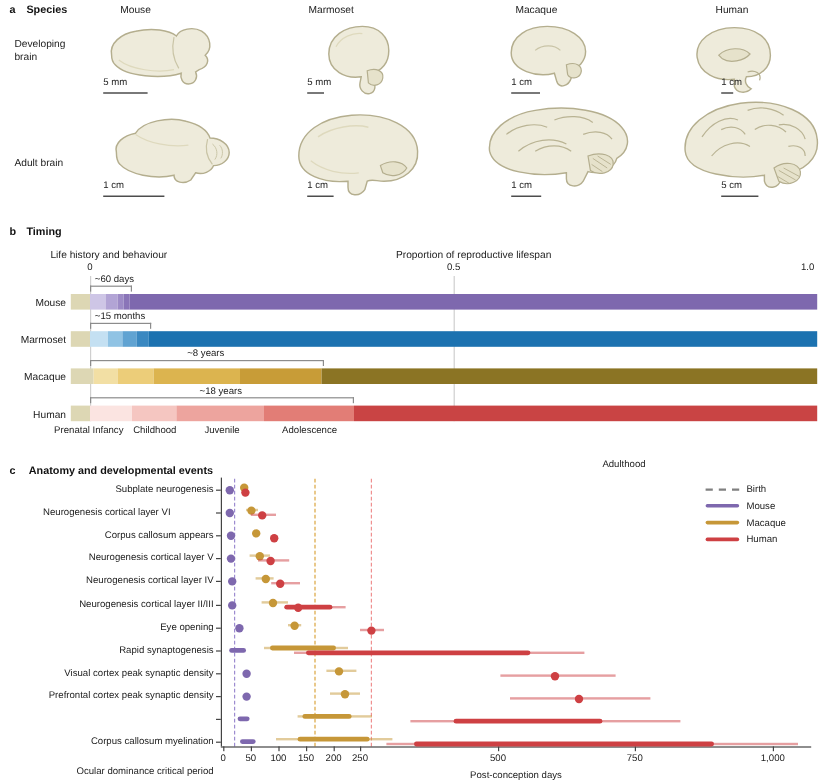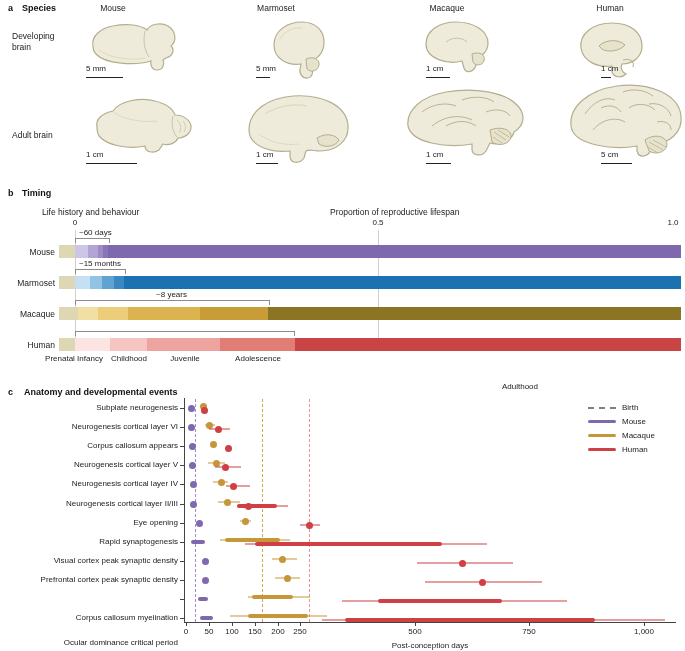--- a/index.html
+++ b/index.html
@@ -136,20 +136,21 @@
       <div class="abs" style="left: 75px; top: 300px; width: 193px; height: 4px; border-top: 1px solid rgb(140, 140, 140); border-left: 1px solid rgb(140, 140, 140); border-right: 1px solid rgb(140, 140, 140);"></div>
       <div class="abs t ctr" style="left: 75px; top: 290px; width: 193px;">~8 years</div>
       <div class="abs t9 rgt" style="left: 0px; top: 340px; width: 55px;">Human</div>
       <div class="abs" style="left: 59px; top: 338px; width: 16px; height: 13px; background: rgb(221, 215, 180);"></div>
       <div class="abs" style="left: 75px; top: 338px; width: 35px; height: 13px; background: rgb(251, 228, 225);"></div>
       <div class="abs" style="left: 110px; top: 338px; width: 37px; height: 13px; background: rgb(245, 198, 193);"></div>
       <div class="abs" style="left: 147px; top: 338px; width: 73px; height: 13px; background: rgb(237, 164, 158);"></div>
       <div class="abs" style="left: 220px; top: 338px; width: 75px; height: 13px; background: rgb(226, 125, 118);"></div>
       <div class="abs" style="left: 295px; top: 338px; width: 386px; height: 13px; background: rgb(201, 68, 68);"></div>
       <div class="abs" style="left: 75px; top: 331px; width: 218px; height: 4px; border-top: 1px solid rgb(140, 140, 140); border-left: 1px solid rgb(140, 140, 140); border-right: 1px solid rgb(140, 140, 140);"></div>
+      <div class="abs t ctr" style="left: 75px; top: 321px; width: 218px;">~18 years</div>
       <div class="abs t ctr" style="left: 15px; top: 354px; width: 90px;">Prenatal</div>
       <div class="abs t ctr" style="left: 45px; top: 354px; width: 90px;">Infancy</div>
       <div class="abs t ctr" style="left: 84px; top: 354px; width: 90px;">Childhood</div>
       <div class="abs t ctr" style="left: 140px; top: 354px; width: 90px;">Juvenile</div>
       <div class="abs t ctr" style="left: 213px; top: 354px; width: 90px;">Adolescence</div>
       <div class="abs t ctr" style="left: 475px; top: 354px; width: 90px; margin-top: 28px;">Adulthood</div>
     </div>
 
   <div class="abs panel-title" style="left:8px;top:387px;">c</div>
   <div class="abs panel-title" style="left:24px;top:387px;">Anatomy and developmental events</div>
@@ -176,21 +177,21 @@
       <div class="abs" style="left: 529px; top: 622px; width: 1px; height: 4px; background: rgb(68, 68, 68);"></div>
       <div class="abs t ctr" style="left: 511px; top: 627px; width: 36px;">750</div>
       <div class="abs" style="left: 644px; top: 622px; width: 1px; height: 4px; background: rgb(68, 68, 68);"></div>
       <div class="abs t ctr" style="left: 626px; top: 627px; width: 36px;">1,000</div>
       <div class="abs t ctr" style="left: 310px; top: 641px; width: 240px;">Post-conception days</div>
       <div class="abs t rgt" style="left: 0px; top: 403px; width: 178px;">Subplate neurogenesis</div>
       <div class="abs" style="left: 180px; top: 408px; width: 4px; height: 1px; background: rgb(68, 68, 68);"></div>
       <div class="abs" style="left: 187.532px; top: 404.5px; width: 7px; height: 7px; background: rgb(126, 104, 174); border-radius: 50%;"></div>
       <div class="abs" style="left: 199.885px; top: 402.5px; width: 7px; height: 7px; background: rgb(198, 151, 56); border-radius: 50%;"></div>
       <div class="abs" style="left: 201.257px; top: 406.5px; width: 7px; height: 7px; background: rgb(206, 64, 67); border-radius: 50%;"></div>
-      <div class="abs t rgt" style="left: 0px; top: 422px; width: 178px;">Neurogenesis cortical layer VI</div>
+      <div class="abs t rgt" style="left: 0px; top: 422px; width: 178px; text-align: center;">Neurogenesis cortical layer VI</div>
       <div class="abs" style="left: 180px; top: 427px; width: 4px; height: 1px; background: rgb(68, 68, 68);"></div>
       <div class="abs" style="left: 188.447px; top: 423.5px; width: 7px; height: 7px; background: rgb(126, 104, 174); border-radius: 50%;"></div>
       <div class="abs" style="left: 204.757px; top: 424px; width: 10.065px; height: 1.5px; background: rgb(198, 151, 56); opacity: 0.5;"></div>
       <div class="abs" style="left: 206.29px; top: 421.5px; width: 7px; height: 7px; background: rgb(198, 151, 56); border-radius: 50%;"></div>
       <div class="abs" style="left: 208.875px; top: 428px; width: 21.5025px; height: 1.5px; background: rgb(206, 64, 67); opacity: 0.5;"></div>
       <div class="abs" style="left: 214.525px; top: 425.5px; width: 7px; height: 7px; background: rgb(206, 64, 67); border-radius: 50%;"></div>
       <div class="abs t rgt" style="left: 0px; top: 441px; width: 178px;">Corpus callosum appears</div>
       <div class="abs" style="left: 180px; top: 446px; width: 4px; height: 1px; background: rgb(68, 68, 68);"></div>
       <div class="abs" style="left: 189.363px; top: 442.5px; width: 7px; height: 7px; background: rgb(126, 104, 174); border-radius: 50%;"></div>
       <div class="abs" style="left: 210.407px; top: 440.5px; width: 7px; height: 7px; background: rgb(198, 151, 56); border-radius: 50%;"></div>

